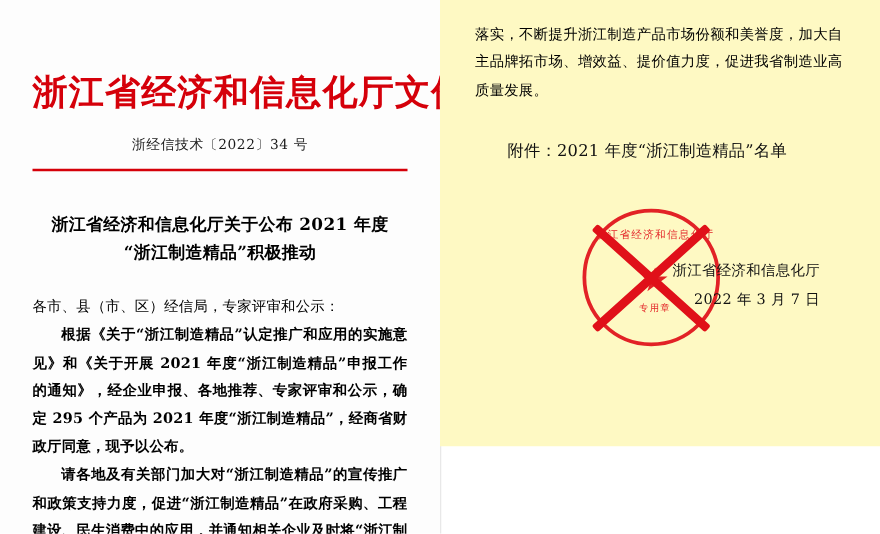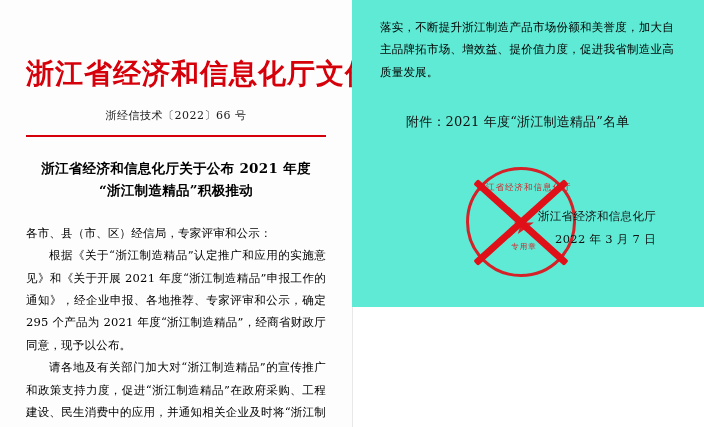--- a/index.html
+++ b/index.html
@@ -26,24 +26,24 @@
     position: relative;
     width: 352px;
     height: 427px;
     box-sizing: border-box;
     padding: 14px 26px 0 26px;
     background: #fdfdfd;
   }
   .page-right {
     position: relative;
     width: 352px;
-    height: 307px;
+    height: 357px;
     box-sizing: border-box;
     padding: 14px 30px 0 28px;
-    background: #5eead4;
+    background: #fef9c3;
   }
   .gutter {
     position: absolute;
     left: 352px;
     top: 0;
     width: 1px;
     height: 427px;
     background: #e8e8e8;
   }
 
@@ -69,37 +69,38 @@
     margin-top: 12px;
     height: 2px;
     background: #d5000a;
     width: 100%;
   }
   .title-block {
     text-align: center;
     font-size: 13.5px;
     font-weight: bold;
     line-height: 1.65;
-    margin-top: 20px;
+    margin-top: 32px;
     letter-spacing: 0.3px;
     color: #000;
   }
   .body-block {
     margin-top: 20px;
     font-size: 11.5px;
     line-height: 1.95;
     color: #000;
     text-align: justify;
     letter-spacing: 0.2px;
   }
   .para {
     margin: 0;
   }
   .para.indent {
     text-indent: 2em;
+    font-weight: bold;
   }
   
   .r-body {
     font-size: 11.5px;
     line-height: 1.95;
     color: #000;
     text-align: justify;
     letter-spacing: 0.2px;
     margin-top: 2px;
   }
@@ -183,21 +184,21 @@
   .seal-text .arc.top { top: 12px; }
   .seal-text .arc.bottom { bottom: 28px; font-size: 7.5px; }
 </style>
 </head>
 <body>
 
 <div class="doc-wrap">
 
   <div class="page-left">
     <div class="masthead">浙江省经济和信息化厅文件</div>
-    <div class="docnumber">浙经信技术〔2022〕66 号</div>
+    <div class="docnumber">浙经信技术〔2022〕34 号</div>
     <div class="red-rule"></div>
 
     <div class="title-block">
       <div>浙江省经济和信息化厅关于公布 2021 年度</div>
       <div>“浙江制造精品”积极推动</div>
     </div>
 
     <div class="body-block">
       <p class="para">各市、县（市、区）经信局，专家评审和公示：</p>
       <p class="para indent">根据《关于“浙江制造精品”认定推广和应用的实施意见》和《关于开展 2021 年度“浙江制造精品”申报工作的通知》，经企业申报、各地推荐、专家评审和公示，确定 295 个产品为 2021 年度“浙江制造精品”，经商省财政厅同意，现予以公布。</p>

